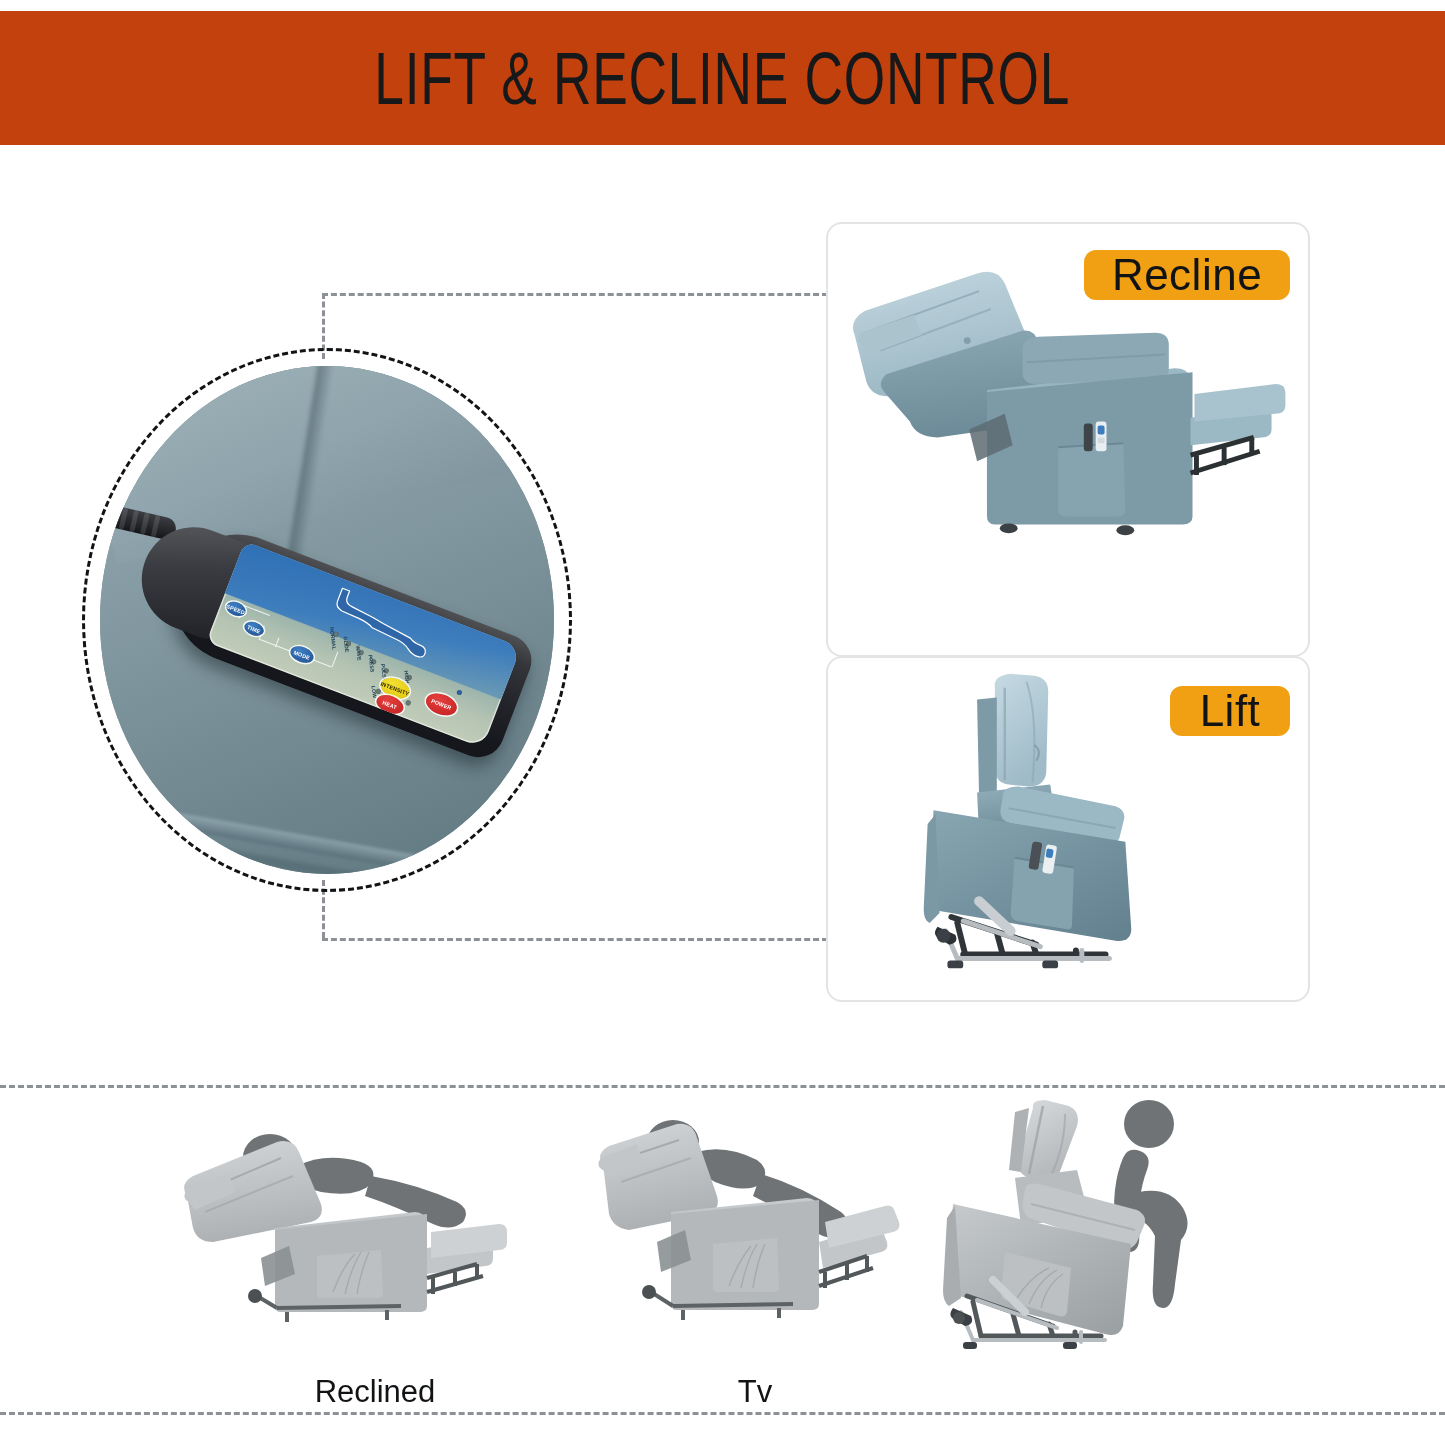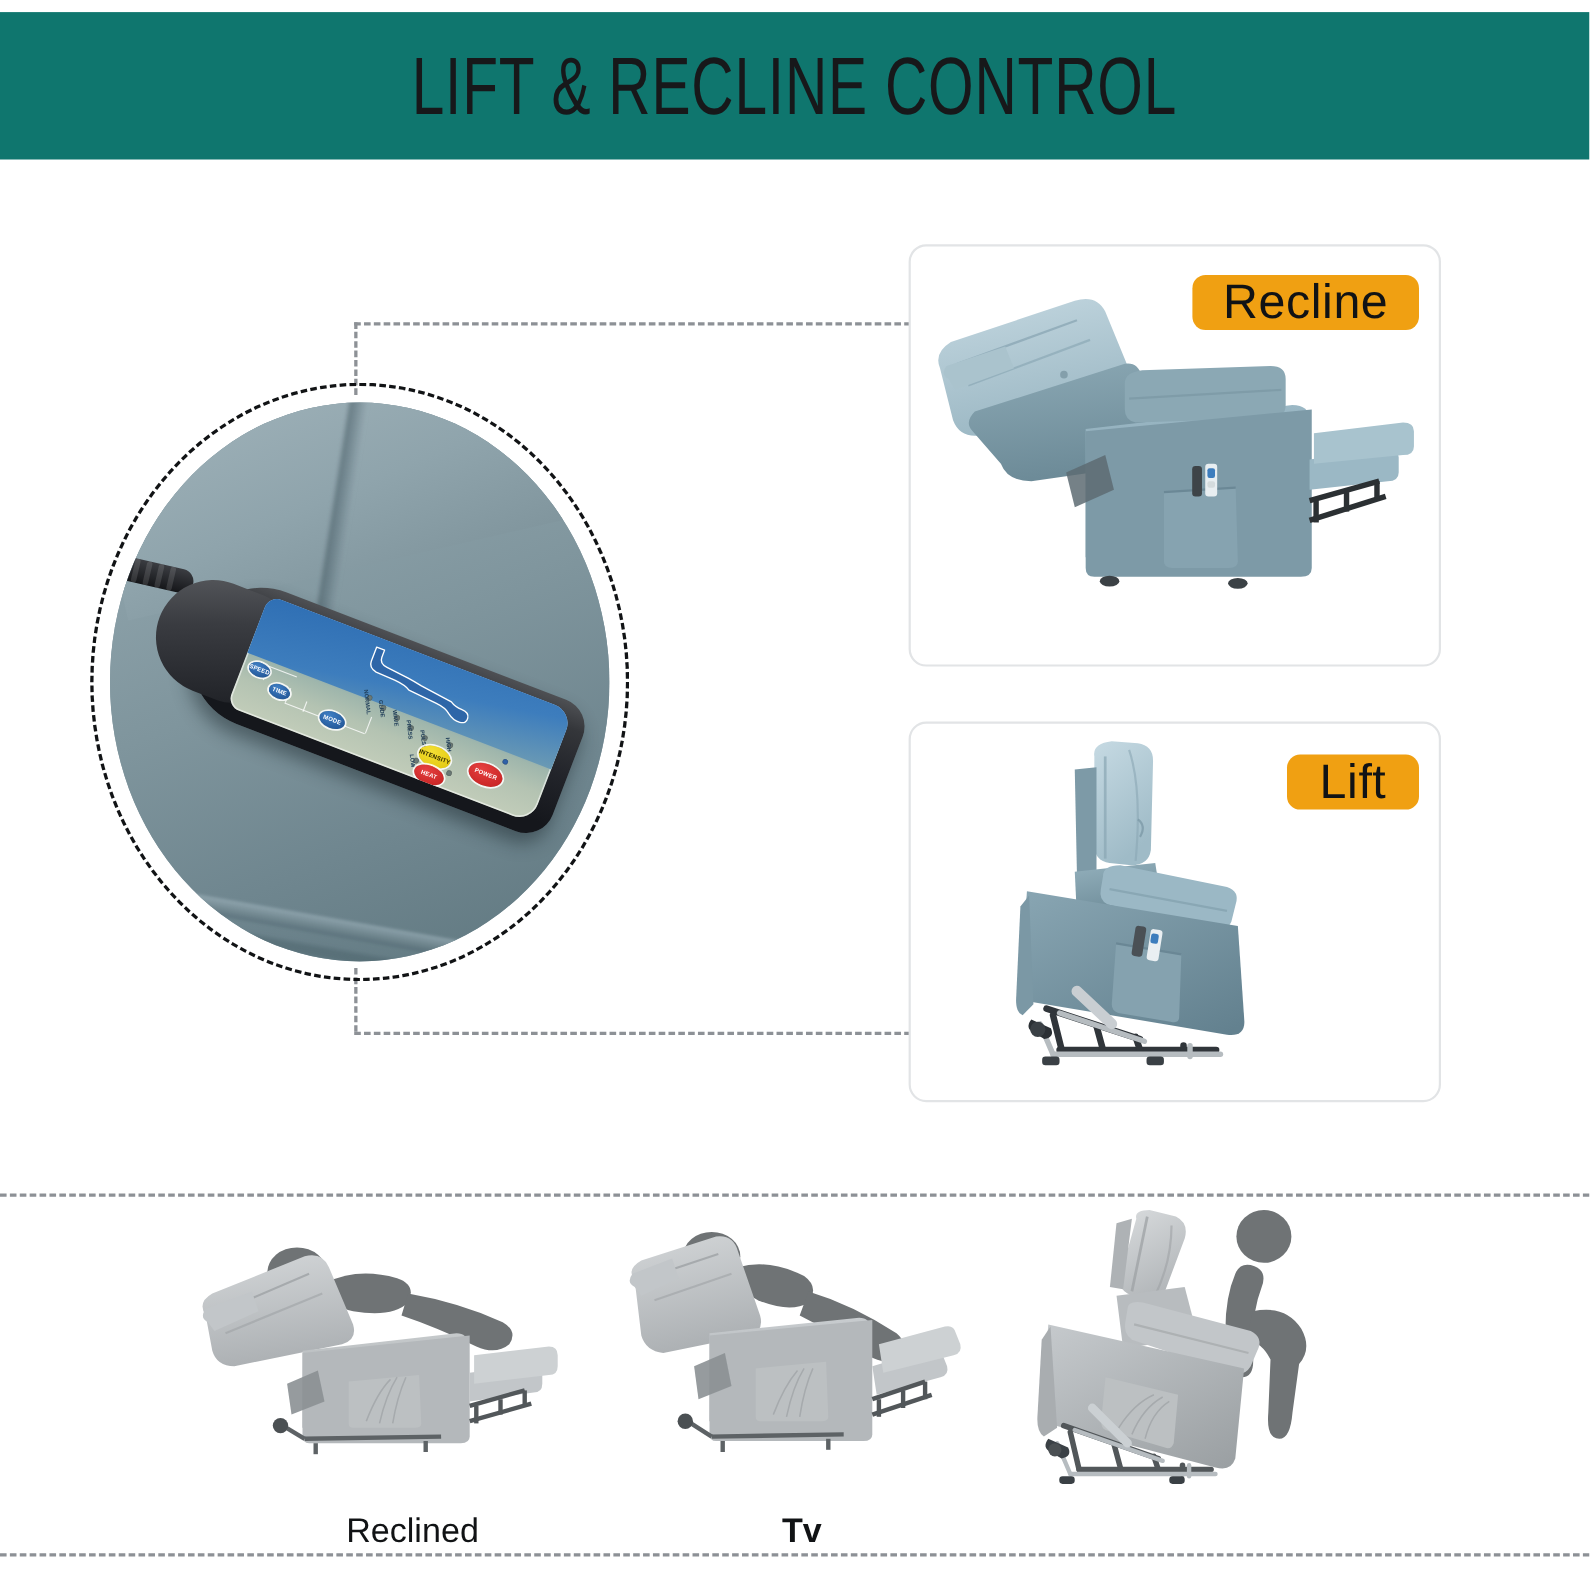--- a/index.html
+++ b/index.html
@@ -8,21 +8,21 @@
     width:1445px;height:1445px;
     background:#ffffff;
     font-family:"Liberation Sans",sans-serif;
     overflow:hidden;
     position:relative;
   }
 
   
   .header-band{
     position:absolute;left:0;top:11px;width:1445px;height:134px;
-    background:#0f766e;
+    background:#c2410c;
     display:flex;align-items:center;justify-content:center;
   }
   .header-title{
     font-family:"Liberation Sans Narrow","Liberation Sans",sans-serif;
     font-size:74px;
     letter-spacing:1px;
     color:#17181a;
     transform:scaleX(0.72);
     transform-origin:center center;
     white-space:nowrap;
@@ -145,21 +145,21 @@
   .hairline{position:absolute;background:rgba(255,255,255,.8);}
 
   
   .card{
     position:absolute;
     border:2px solid #e2e4e6;
     border-radius:16px;
     background:#ffffff;
     box-sizing:border-box;
   }
-  #card-recline{left:826px;top:222px;width:484px;height:384px;}
+  #card-recline{left:826px;top:222px;width:484px;height:435px;}
   #card-lift{left:826px;top:656px;width:484px;height:346px;}
 
   .badge{
     position:absolute;
     background:#f0a012;
     border-radius:12px;
     display:flex;align-items:center;justify-content:center;
     color:#111315;
     font-size:44px;
     font-weight:400;
@@ -173,21 +173,21 @@
     position:absolute;left:0;width:1445px;height:0;
     border-top:3px dashed #8d9196;
   }
   #sep-top{top:1085px;}
   #sep-bottom{top:1412px;}
 
   .pos-col{
     position:absolute;top:1100px;width:420px;height:310px;
   }
   #pos-0{left:165px;}
-  #pos-1{left:519px;font-weight:bold;}
+  #pos-1{left:545px;}
   #pos-2{left:925px;}
   .pos-label{
     position:absolute;left:0;bottom:0;width:100%;
     text-align:center;font-size:31px;color:#111315;
   }
   .pos-art{position:absolute;left:0;top:0;width:100%;height:250px;}
 
   
   svg{display:block;overflow:visible;}
 </style>

